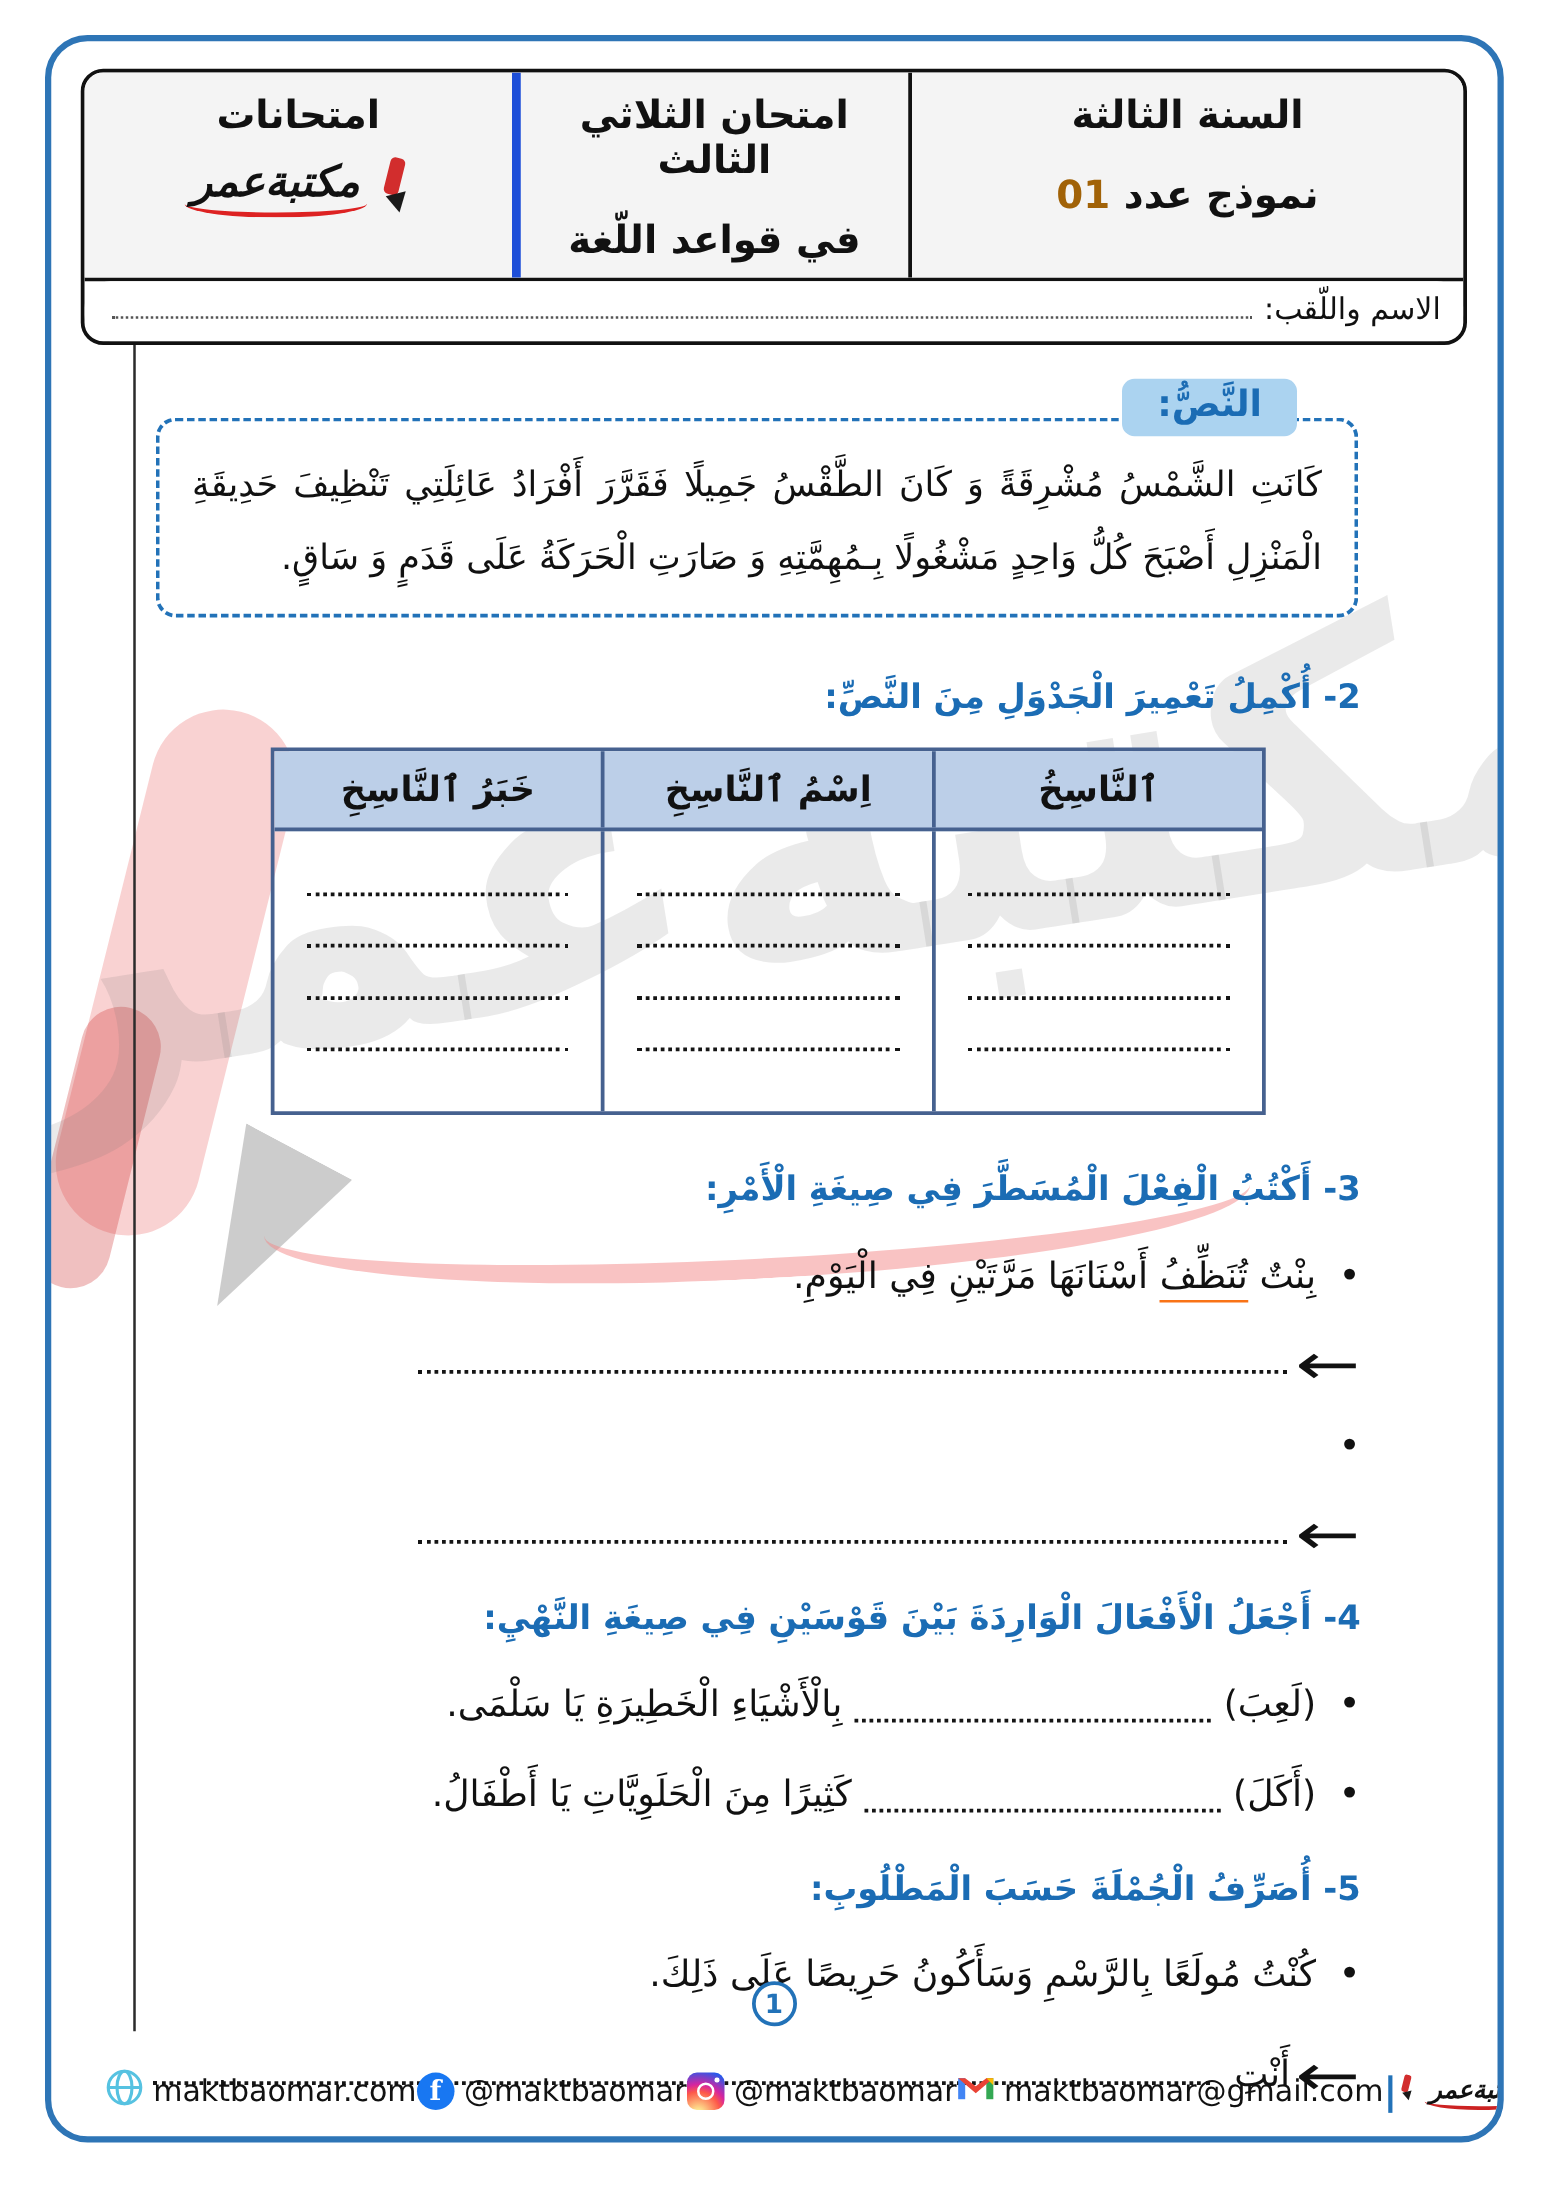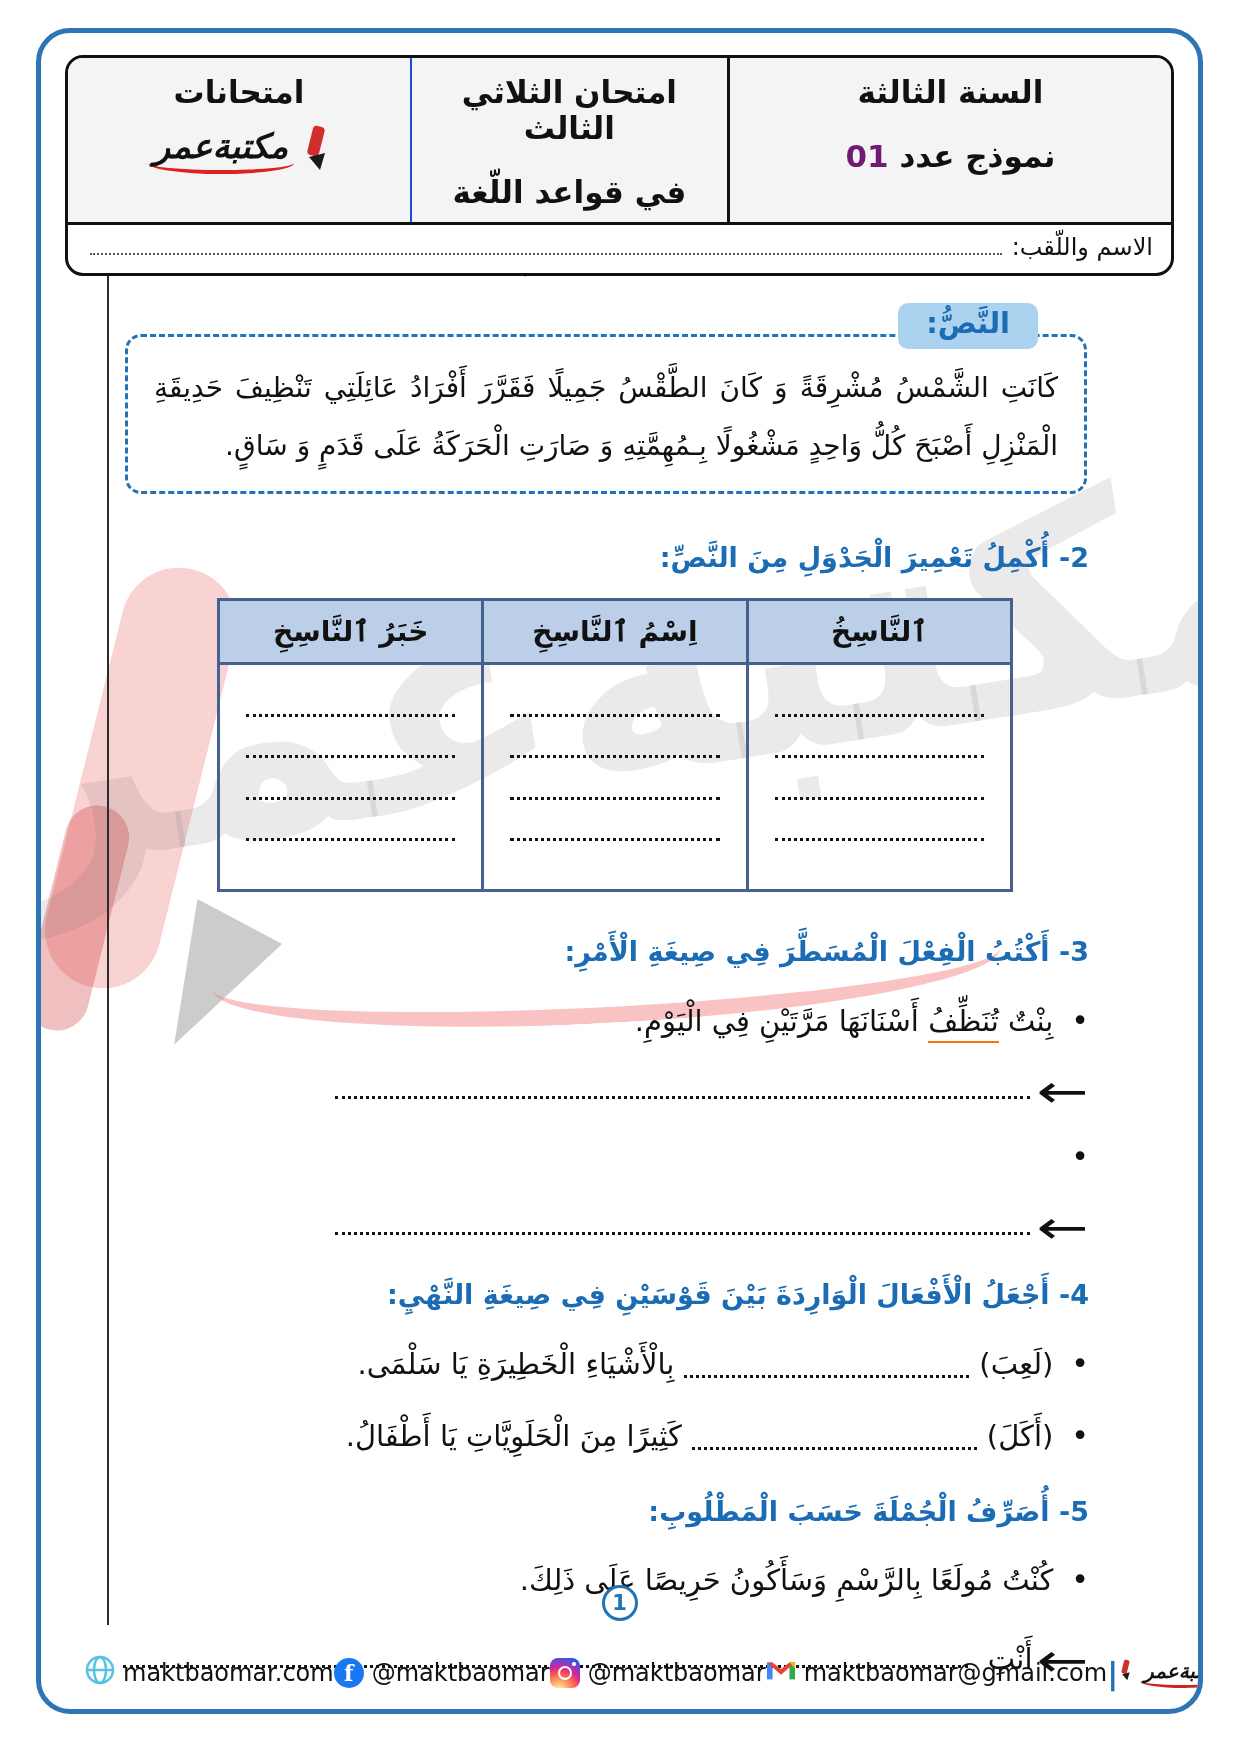--- a/index.html
+++ b/index.html
@@ -21,25 +21,25 @@
             background:rgba(95,95,95,0.32); clip-path:polygon(50% 100%, 0 0, 100% 0); transform:rotate(28deg); }
   .wm-swoosh { position:absolute; top:880px; left:170px; width:790px; height:110px;
                border-radius:50%; border-bottom:16px solid rgba(243,135,135,0.5); transform:rotate(-3deg); }
 
   
   .header-box { position:absolute; top:22px; left:24px; right:24px; border:3px solid #111;
                 border-radius:18px; overflow:hidden; background:#fff; z-index:3; }
   .header-cols { display:flex; border-bottom:3px solid #111; }
   .hcell { padding:16px 8px 12px; text-align:center; background:#f4f4f4; }
   .hcell-right { width:40%; }
-  .hcell-mid { width:29%; border-left:2px solid #1d4ed8; border-right:3px solid #111; }
+  .hcell-mid { width:29%; border-left:7px solid #1d4ed8; border-right:3px solid #111; }
   .hcell-left { flex:1; }
   .hline1 { font-size:31px; font-weight:bold; }
   .hline2 { font-size:31px; font-weight:bold; margin-top:28px; }
-  .blue-num { color:#701a75; }
+  .blue-num { color:#a16207; }
   .logo-wrap { display:flex; align-items:center; justify-content:center; gap:6px; margin-top:14px; }
   .logo-text { font-size:34px; font-weight:bold; font-style:italic;
                border-bottom:4px solid #d22; border-radius:0 0 100% 100%/0 0 22px 22px; padding:0 6px 4px; }
   .header-name { display:flex; align-items:flex-end; padding:8px 18px 12px; font-size:24px; background:#fff;border-radius:21px; }
   .name-dots { flex:1; border-bottom:2px dotted #555; margin:0 10px 6px 4px; height:0; }
 
   
   .margin-line { position:absolute; top:196px; left:66px; width:2px; height:1396px; background:#2b2b2b; z-index:1; }
   .content { position:absolute; top:202px; left:80px; width:968px; z-index:2; }
 

